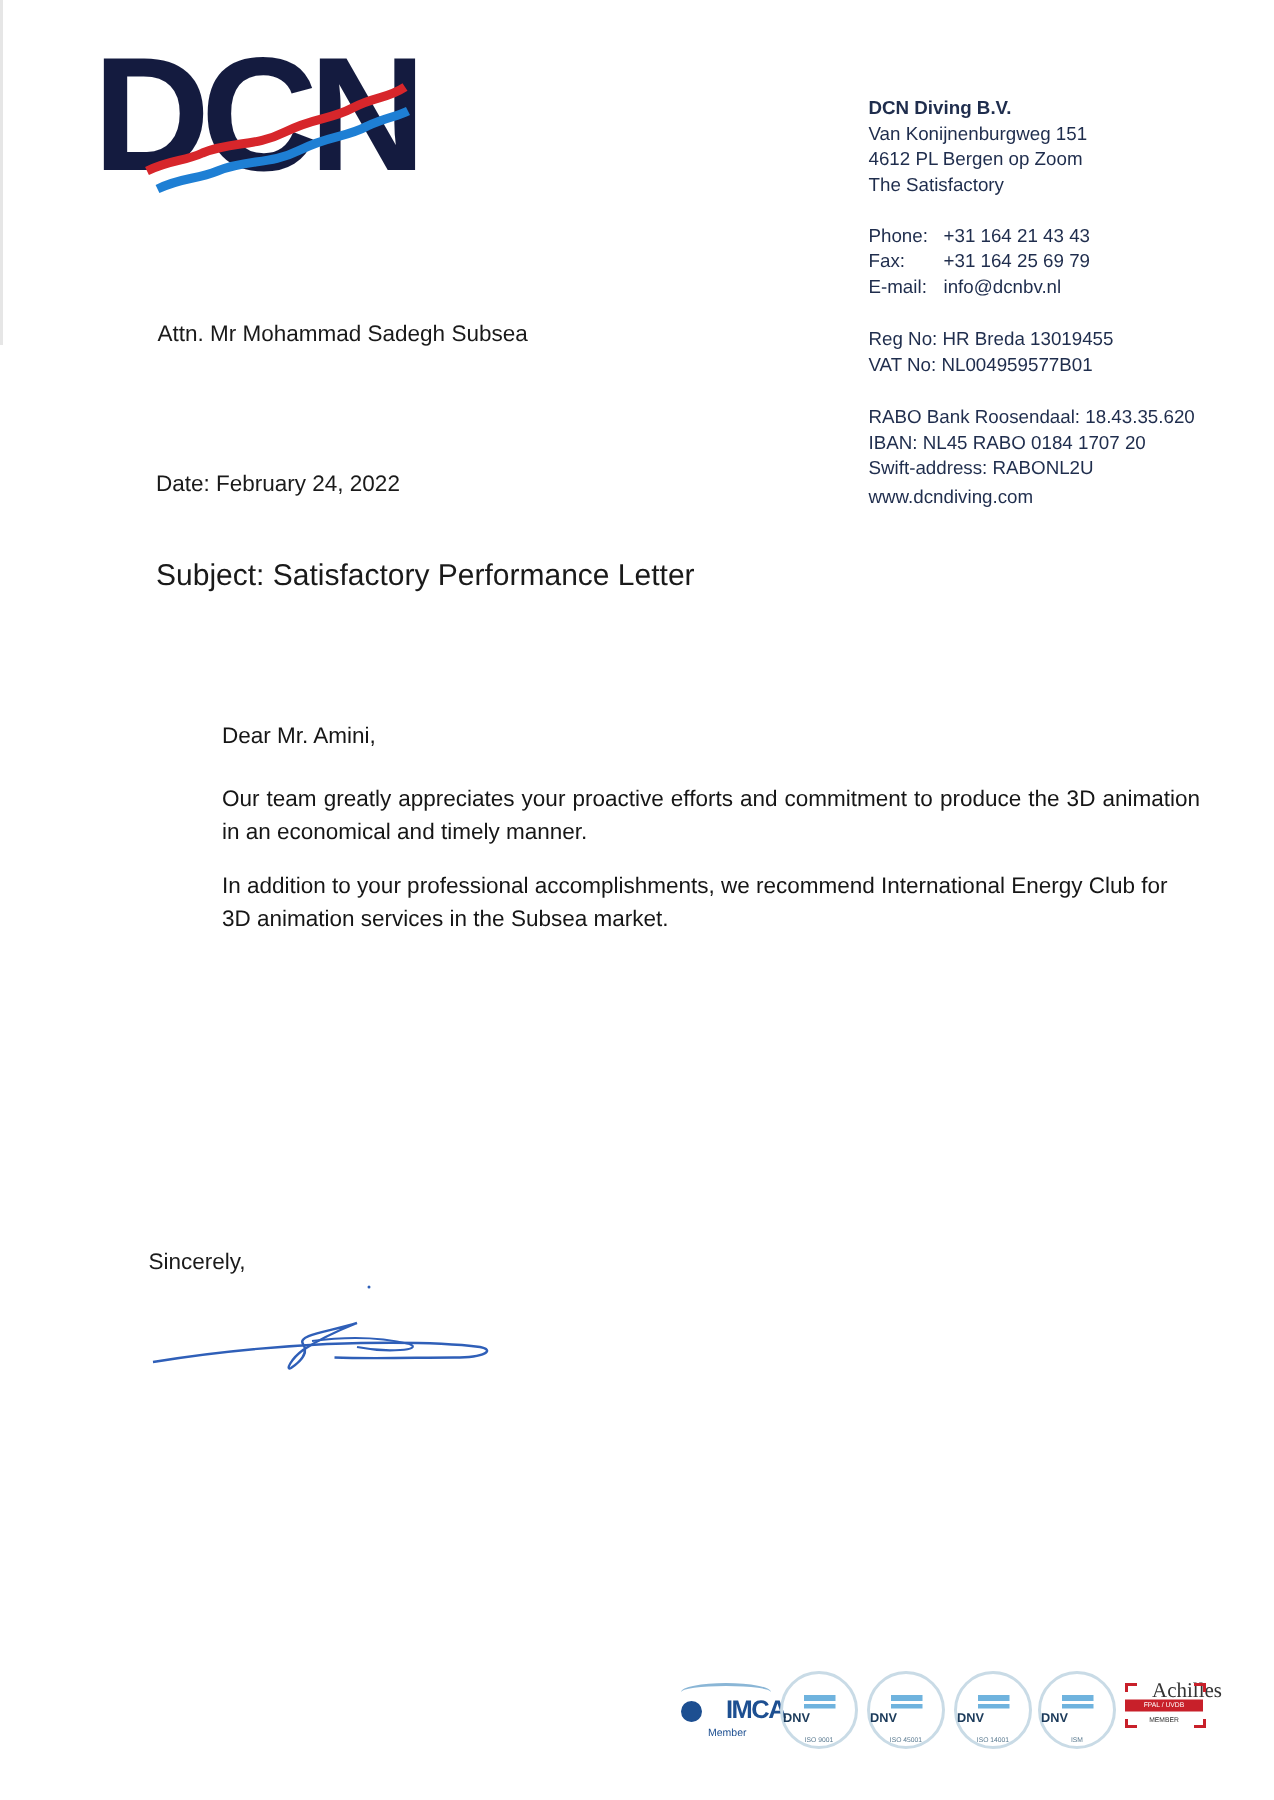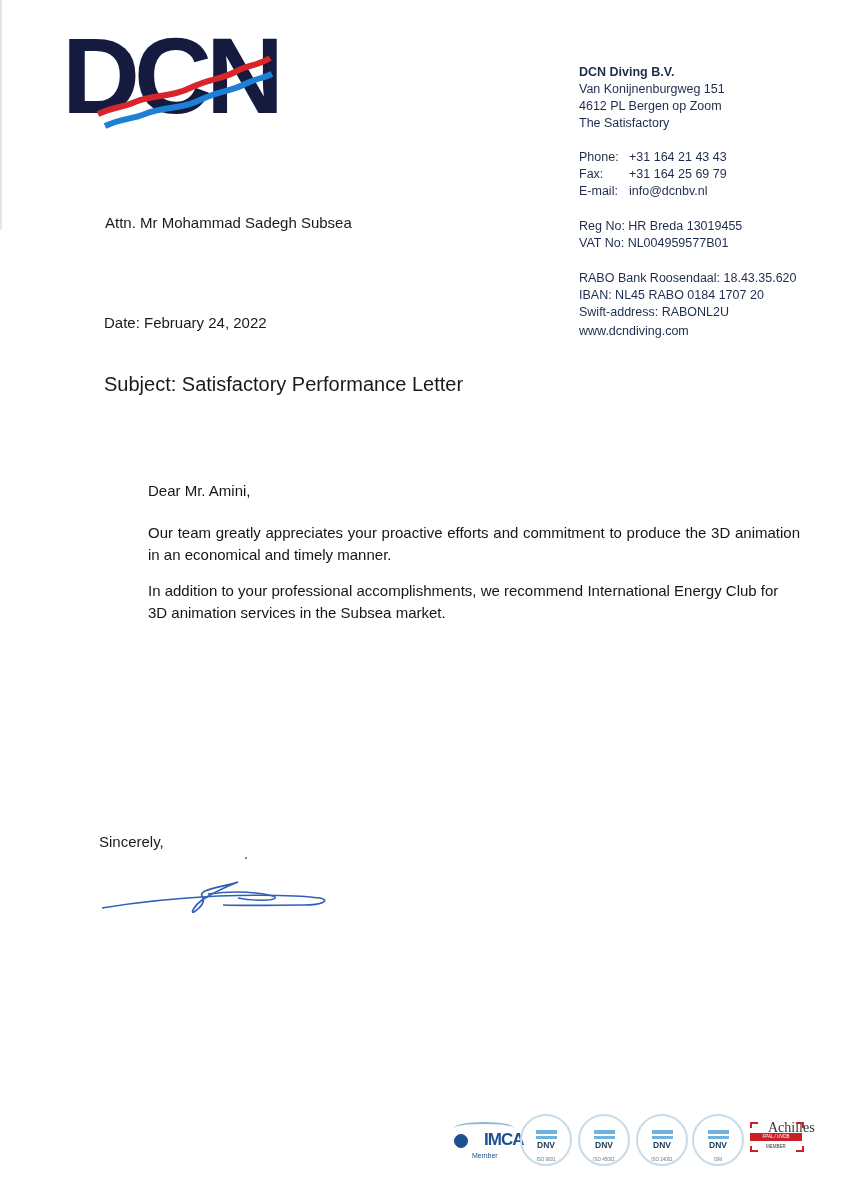--- a/index.html
+++ b/index.html
@@ -46,21 +46,21 @@
     .imca .swoosh { position: absolute; left: 2px; top: 2px; width: 60px; height: 10px;
       border-top: 2px solid #8ab6d6; border-radius: 50% 50% 0 0; }
     .imca .globe { position: absolute; left: 2px; top: 14px; width: 12px; height: 12px; border-radius: 50%;
       background: #1d4f91; border: 1px solid #1d4f91; }
     .imca .txt { position: absolute; left: 32px; top: 10px; font-weight: bold; font-size: 17px; color: #1d4f91; letter-spacing: -1px; }
     .imca .mem { position: absolute; left: 20px; top: 32px; font-size: 7px; color: #1d4f91; }
     .dnv { position: absolute; top: 2px; width: 52px; height: 52px; border-radius: 50%;
       border: 2px solid #c9dbe6; box-sizing: border-box; }
     .dnv .bar1 { position: absolute; left: 14px; top: 14px; width: 21px; height: 4px; background: #6fb3de; }
     .dnv .bar2 { position: absolute; left: 14px; top: 20px; width: 21px; height: 3px; background: #6fb3de; }
-    .dnv .label { position: absolute; left: 0; width: 48px; top: 24px; text-align: center; font-size: 8.5px; font-weight: bold; color: #1b3a5a; }
+    .dnv .label { position: absolute; left: 0; width: 48px; top: 24px; font-size: 8.5px; font-weight: bold; color: #1b3a5a; }
     .dnv .iso { position: absolute; left: 0; width: 48px; bottom: 2px; text-align: center; font-size: 4.5px; color: #5a7a90; }
     .achilles { position: absolute; left: 298px; top: 8px; width: 60px; height: 40px; }
     .achilles .t { position: absolute; left: 18px; top: 0; font-family: Liberation Serif, serif; font-size: 14px; color: #333; }
     .achilles .red { position: absolute; left: 0; top: 13px; width: 52px; height: 8px; background: #c8202a; color: #fff; font-size: 4.5px; text-align: center; line-height: 8px; }
     .achilles .m { position: absolute; left: 0; top: 24px; width: 52px; text-align: center; font-size: 4.5px; color: #333; }
     .achilles .br { position: absolute; border: 2px solid #c8202a; width: 6px; height: 4px; }
   </style>
 </head>
 <body>
 

